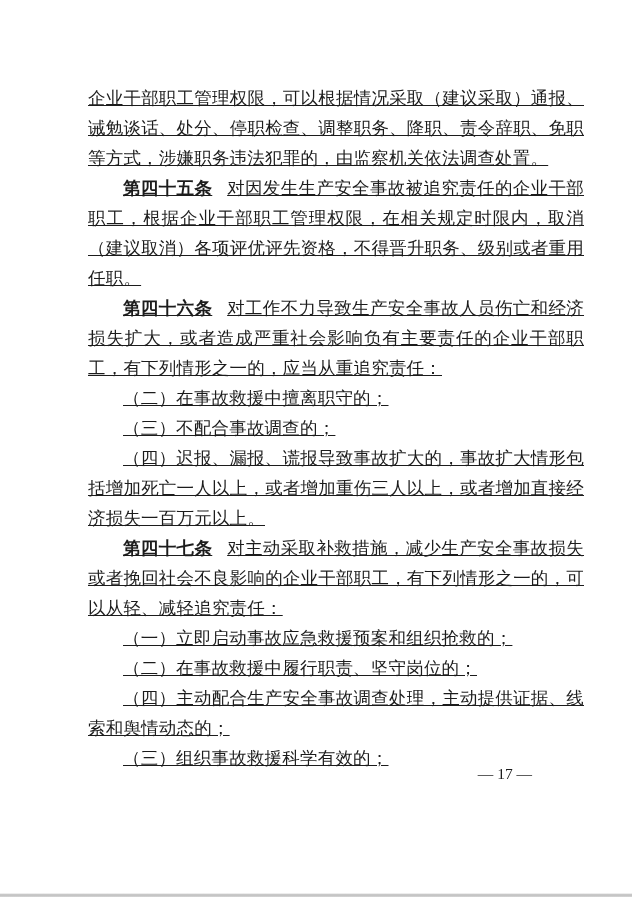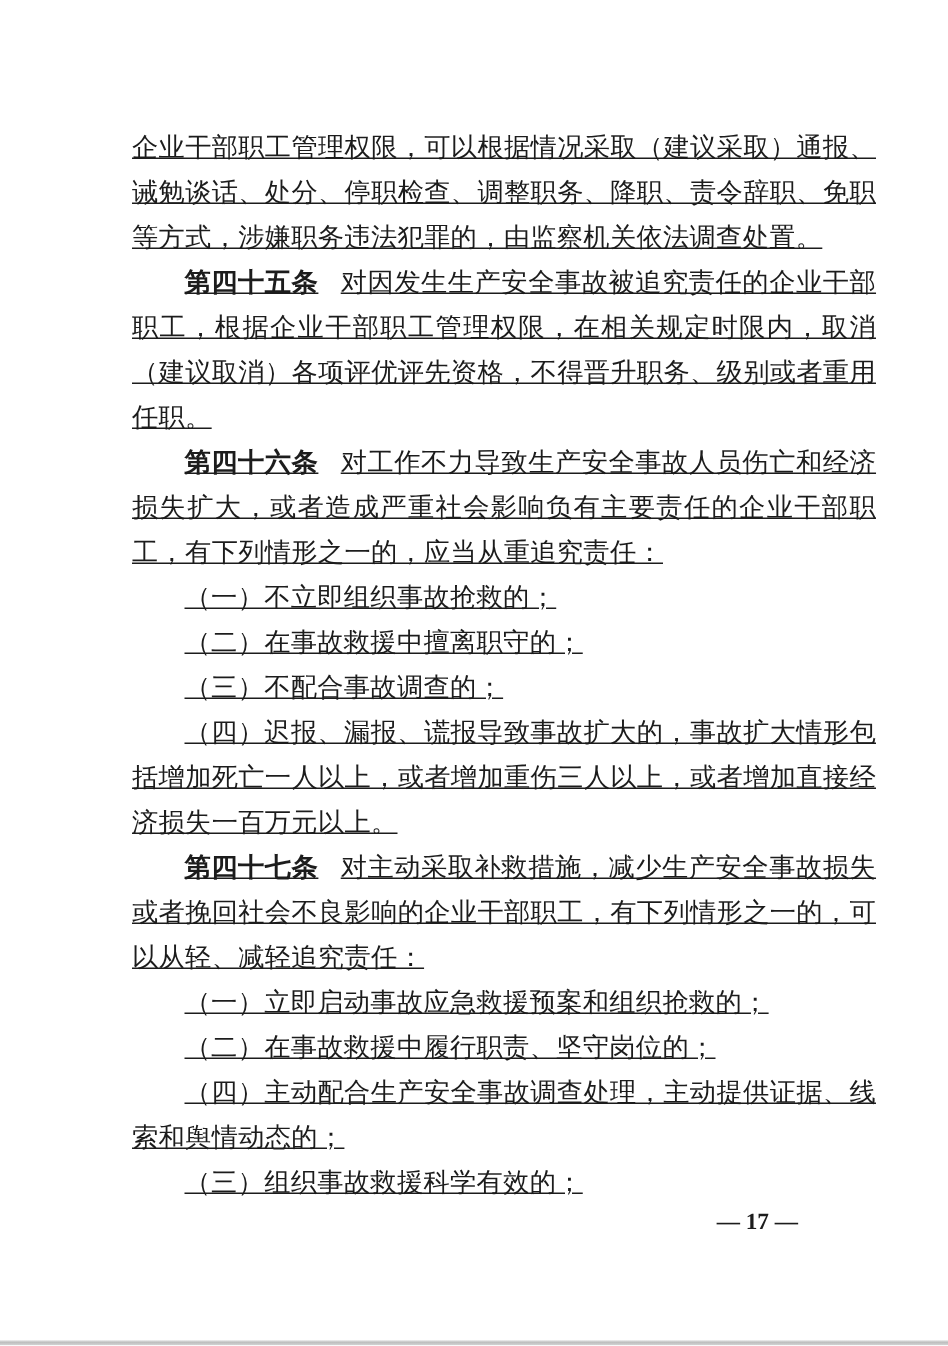--- a/index.html
+++ b/index.html
@@ -35,30 +35,29 @@
   }
   .text-block p.no-indent {
     text-indent: 0;
   }
   .art-num {
     font-weight: bold;
     margin-right: 0.85em;
   }
   .footer {
     position: absolute;
-    top: 804px;
+    top: 763px;
     left: 0;
     width: 632px;
     box-sizing: border-box;
     padding-right: 100px;
     text-align: right;
     font-size: 15.5px;
     line-height: 22px;
     color: #1c1c1c;
-    font-weight: bold;
   }
   .page-edge {
     position: absolute;
     left: 0;
     bottom: 0;
     width: 100%;
     height: 4px;
     background: linear-gradient(to bottom, #ffffff 0%, #bdbdbd 45%, #d6d6d6 100%);
   }
 </style>
@@ -68,21 +67,20 @@
 <div class="page">
 
   <div class="text-block">
 
     <p class="no-indent">企业干部职工管理权限，可以根据情况采取（建议采取）通报、诫勉谈话、处分、停职检查、调整职务、降职、责令辞职、免职等方式，涉嫌职务违法犯罪的，由监察机关依法调查处置。</p>
 
     <p><span class="art-num">第四十五条</span><span>对因发生生产安全事故被追究责任的企业干部职工，根据企业干部职工管理权限，在相关规定时限内，取消（建议取消）各项评优评先资格，不得晋升职务、级别或者重用任职。</span></p>
 
     <p><span class="art-num">第四十六条</span><span>对工作不力导致生产安全事故人员伤亡和经济损失扩大，或者造成严重社会影响负有主要责任的企业干部职工，有下列情形之一的，应当从重追究责任：</span></p>
 
-    <p>（一）不立即组织事故抢救的；</p>
     <p>（二）在事故救援中擅离职守的；</p>
     <p>（三）不配合事故调查的；</p>
     <p>（四）迟报、漏报、谎报导致事故扩大的，事故扩大情形包括增加死亡一人以上，或者增加重伤三人以上，或者增加直接经济损失一百万元以上。</p>
 
     <p><span class="art-num">第四十七条</span><span>对主动采取补救措施，减少生产安全事故损失或者挽回社会不良影响的企业干部职工，有下列情形之一的，可以从轻、减轻追究责任：</span></p>
 
     <p>（一）立即启动事故应急救援预案和组织抢救的；</p>
     <p>（二）在事故救援中履行职责、坚守岗位的；</p>
     <p>（四）主动配合生产安全事故调查处理，主动提供证据、线索和舆情动态的；</p>
     <p>（三）组织事故救援科学有效的；</p>

